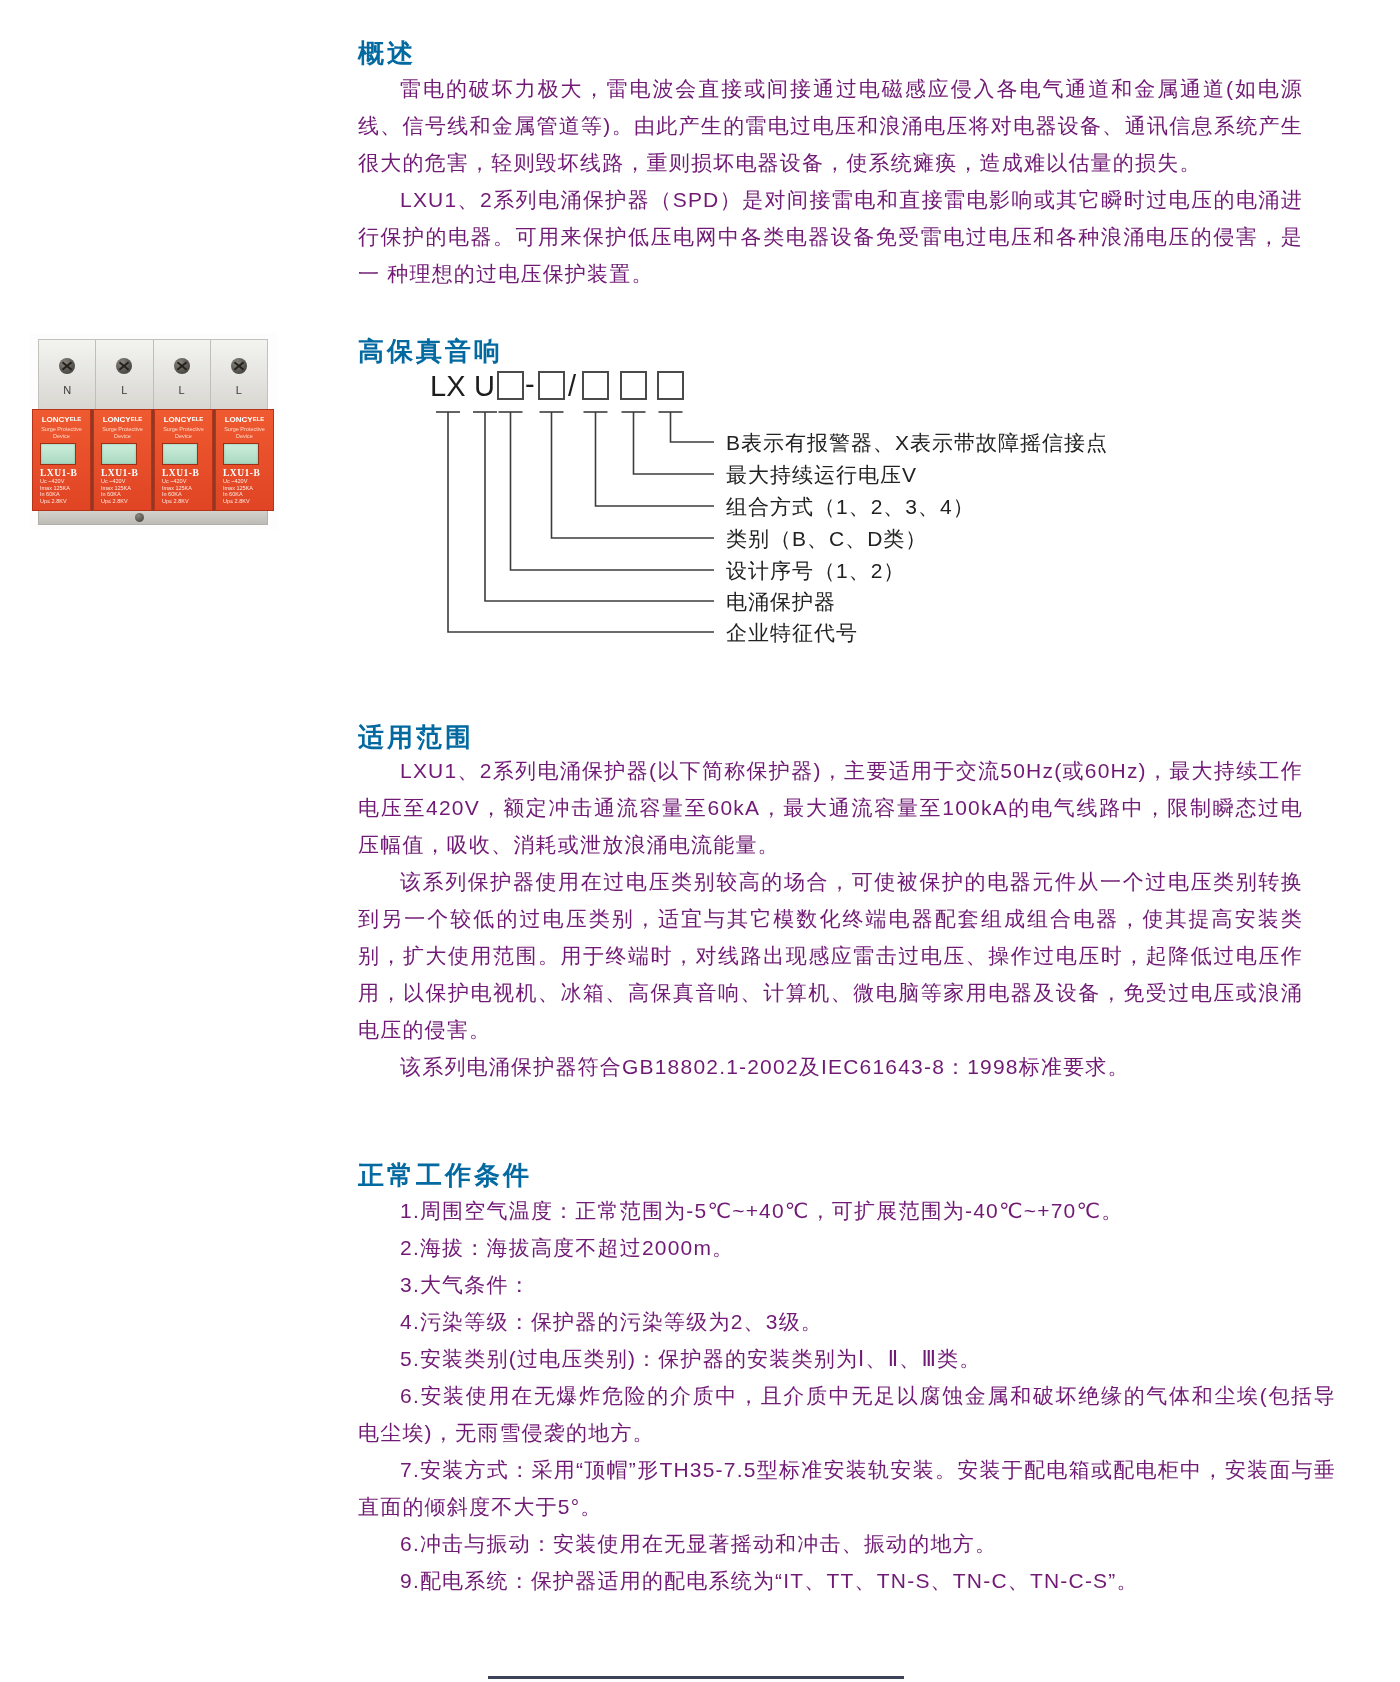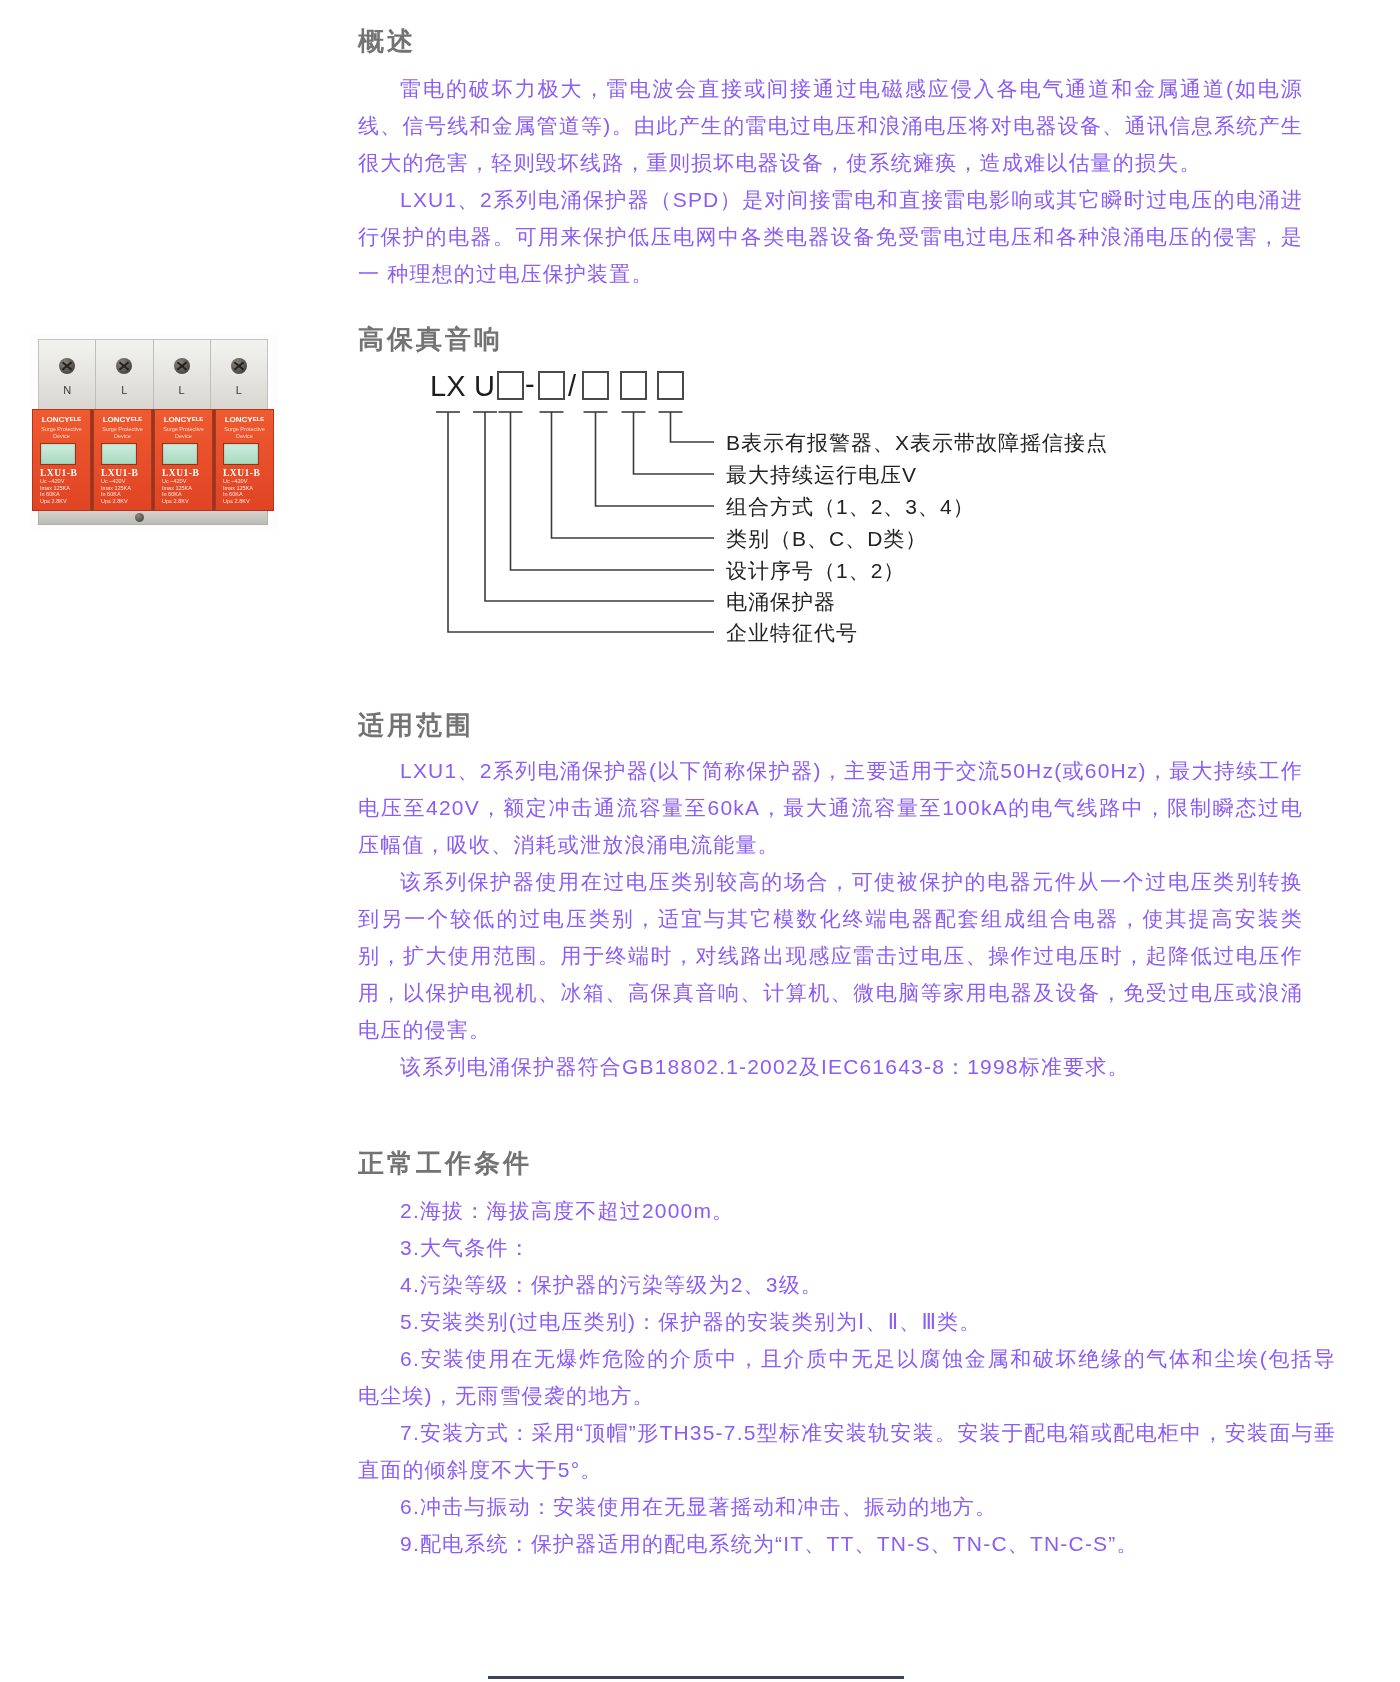--- a/index.html
+++ b/index.html
@@ -6,29 +6,30 @@
   html, body { background: #ffffff; }
   body {
     width: 1400px; height: 1682px; position: relative; overflow: hidden;
     font-family: "Liberation Sans", "DejaVu Sans", sans-serif;
     color: #1f1f1f;
   }
   .abs { position: absolute; }
 
   
   .sec-title {
-    color: #737373; font-weight: bold; font-size: 26px;
+    color: #0369a1; font-weight: bold; font-size: 26px;
     letter-spacing: 3px;
+    margin-top: 12px;
   }
 
   
   .body-col { width: 945px; text-align: justify; }
   .body-col p, .cond-col p {
     font-size: 21px; line-height: 37px; letter-spacing: 1.2px;
-    text-indent: 2em; color: #8b5cf6;
+    text-indent: 2em; color: #701a75;
   }
   .cond-col { width: 978px; text-align: justify; }
 
   
   .photo { width: 248px; height: 196px; background: #fdfdfd; }
   .device { position: absolute; left: 2px; top: 6px; width: 242px; height: 186px; }
   .housing {
     position: absolute; left: 6px; top: 0; width: 230px; height: 70px;
     background: linear-gradient(#f3f3f0, #d8d7d2);
     border: 1px solid #c2c1bc; border-bottom: none;
@@ -214,20 +215,21 @@
 
 <div class="abs sec-title" style="left:358px; top:708px;">适用范围</div>
 <div class="abs body-col" style="left:358px; top:752px;">
   <p>LXU1、2系列电涌保护器(以下简称保护器)，主要适用于交流50Hz(或60Hz)，最大持续工作电压至420V，额定冲击通流容量至60kA，最大通流容量至100kA的电气线路中，限制瞬态过电压幅值，吸收、消耗或泄放浪涌电流能量。</p>
   <p>该系列保护器使用在过电压类别较高的场合，可使被保护的电器元件从一个过电压类别转换到另一个较低的过电压类别，适宜与其它模数化终端电器配套组成组合电器，使其提高安装类别，扩大使用范围。用于终端时，对线路出现感应雷击过电压、操作过电压时，起降低过电压作用，以保护电视机、冰箱、高保真音响、计算机、微电脑等家用电器及设备，免受过电压或浪涌电压的侵害。</p>
   <p>该系列电涌保护器符合GB18802.1-2002及IEC61643-8：1998标准要求。</p>
 </div>
 
 <div class="abs sec-title" style="left:358px; top:1146px;">正常工作条件</div>
 <div class="abs cond-col" style="left:358px; top:1192px;">
+  <p>1.周围空气温度：正常范围为-5℃~+40℃，可扩展范围为-40℃~+70℃。</p>
   <p>2.海拔：海拔高度不超过2000m。</p>
   <p>3.大气条件：</p>
   <p>4.污染等级：保护器的污染等级为2、3级。</p>
   <p>5.安装类别(过电压类别)：保护器的安装类别为Ⅰ、Ⅱ、Ⅲ类。</p>
   <p>6.安装使用在无爆炸危险的介质中，且介质中无足以腐蚀金属和破坏绝缘的气体和尘埃(包括导电尘埃)，无雨雪侵袭的地方。</p>
   <p>7.安装方式：采用“顶帽”形TH35-7.5型标准安装轨安装。安装于配电箱或配电柜中，安装面与垂直面的倾斜度不大于5°。</p>
   <p>6.冲击与振动：安装使用在无显著摇动和冲击、振动的地方。</p>
   <p>9.配电系统：保护器适用的配电系统为“IT、TT、TN-S、TN-C、TN-C-S”。</p>
 </div>
 

